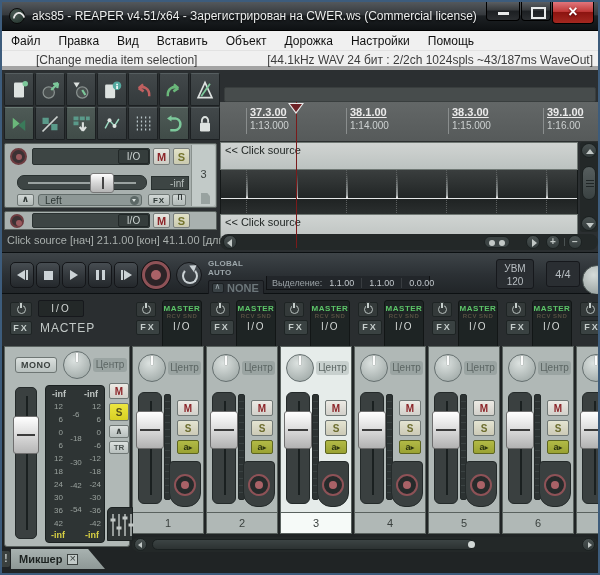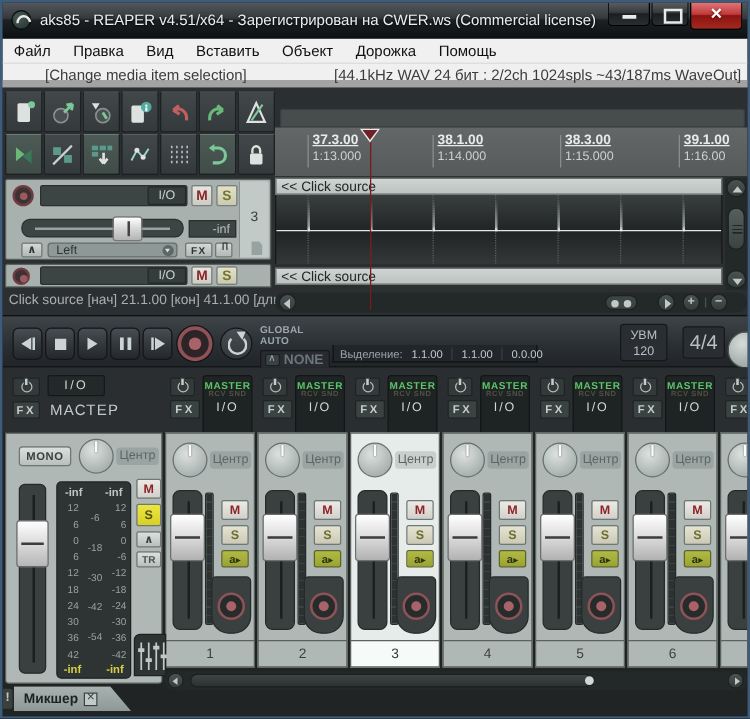--- a/index.html
+++ b/index.html
@@ -20,21 +20,21 @@
     background:linear-gradient(#5a5e62,#36393c 45%,#1c1f22 50%,#2b2e31); border-radius:0 0 4px 4px; margin-left:1px; position:relative; }
   .wb-min { width:34px; } .wb-max { width:30px; } 
   .wb-close { width:42px; height:22px; background:linear-gradient(#e0767c,#c03a38 45%,#8c1410 50%,#a42820); }
   .wb-min::after { content:''; position:absolute; left:11px; bottom:5px; width:11px; height:3px; background:#e8eaea; }
   .wb-max::after { content:''; position:absolute; left:9px; top:5px; width:11px; height:8px; border:2px solid #e8eaea; }
   .wb-close::after { content:'\00d7'; position:absolute; left:0; right:0; top:1px; text-align:center; color:#fff; font-size:16px; font-weight:bold; text-shadow:0 1px 2px #500; }
 
   
   .menubar { position:absolute; left:0; top:29px; width:100%; height:20px; background:#f0f0f0; display:flex; align-items:center; border-bottom:1px solid #e2e2e2; }
   .menu-item { padding:0 9px; font-size:12px; color:#101010; line-height:20px; cursor:default; }
-  .statusrow { position:absolute; left:0; top:49px; width:100%; height:19px; background:#f0f0f0; font-size:12px; color:#3c3c3c; border-bottom:6px solid #a3a3a3; }
+  .statusrow { position:absolute; left:0; top:49px; width:100%; height:19px; background:#f0f0f0; font-size:12px; color:#3c3c3c; border-bottom:4px solid #a3a3a3; }
   .status-action { position:absolute; left:34px; top:2px; }
   .status-audio  { position:absolute; right:5px; top:2px; }
 
   
   .main { position:absolute; left:0; top:68px; width:100%; height:182px; background:#2b2f31; }
 
   
   #toolbar { position:absolute; left:2px; top:3px; width:212px; height:68px; display:grid;
     grid-template-columns:repeat(7,30px); grid-template-rows:33px 33px; gap:1px; }
   .tb-btn { background:linear-gradient(#42484a,#343a3c); border:1px solid #1c2022; border-top-color:#565e60; border-radius:2px; display:flex; align-items:center; justify-content:center; }
@@ -70,21 +70,21 @@
 
   
   .arrange { position:absolute; left:218px; top:0; width:382px; height:182px; }
   .marker-lane { position:absolute; left:4px; top:17px; width:372px; height:15px; background:#474c4c; border:1px solid #393e3e; border-radius:2px; }
   .ruler { position:absolute; left:0; top:32px; width:378px; height:40px; background:linear-gradient(#636767,#565a5a); border-bottom:1px solid #2c3030; }
   .ruler-mark { position:absolute; top:4px; }
   .ruler-mark::before { content:''; position:absolute; left:-4px; top:2px; width:1px; height:26px; background:#8a8e8e; }
   .rm-beat { font-size:11px; font-weight:bold; color:#eaeaea; text-decoration:underline; }
   .rm-time { font-size:10px; color:#cdd1d1; margin-top:2px; }
   .media-item { position:absolute; left:0; width:358px; }
-  .item-title { height:14px; background:linear-gradient(#d0d4d2,#bcc2c0); border:1px solid #70787 4; border:1px solid #707874; font-size:11px; color:#22282 6; color:#222826; padding:1px 0 0 4px; }
+  .item-title { height:28px; background:linear-gradient(#d0d4d2,#bcc2c0); border:1px solid #70787 4; border:1px solid #707874; font-size:11px; color:#22282 6; color:#222826; padding:1px 0 0 4px; }
   .item-body { position:relative; height:55px; background:linear-gradient(#3a3e3e,#242828 45%,#202424 55%,#343838); border-left:1px solid #141818; border-right:1px solid #141818; overflow:hidden; }
   .center-line { position:absolute; left:0; right:0; top:28px; height:1px; background:#e4e6e6; }
   .spike { position:absolute; top:4px; width:2px; height:25px; background:linear-gradient(to top,#ffffff,#9aa0a0 15%, transparent); }
   .vgrid { position:absolute; top:0; bottom:0; width:0; border-left:1px dotted #5c6060; }
   .playhead-line { position:absolute; left:76px; top:32px; width:1px; height:146px; background:#7a1a1a; z-index:5; }
   .playhead-tri { position:absolute; left:68px; top:33px; width:0; height:0; z-index:6;
     border-left:8px solid transparent; border-right:8px solid transparent; border-top:11px solid #ececec; }
   .playhead-tri::after { content:''; position:absolute; left:-6px; top:-10px; border-left:6px solid transparent; border-right:6px solid transparent; border-top:8px solid #6e2226; }
   .vscroll { position:absolute; left:360px; top:72px; width:18px; height:90px; background:#23282 8; background:#232828; border-radius:3px; }
   .vs-btn { position:absolute; left:1px; width:16px; height:15px; border-radius:50%; background:linear-gradient(#4a5252,#343c3c); border:1px solid #1c2222; }
@@ -128,21 +128,21 @@
   .gauto-env::after { content:'\2227'; position:absolute; left:1.5px; top:-2px; font-size:8px; color:#9ca6aa; }
   .gauto-mode { font-size:11px; font-weight:bold; color:#6c767a; }
   .pos-box { position:absolute; left:264px; top:5px; width:164px; height:17px; background:#22262a; border:1px solid #101214; border-radius:2px 2px 0 0; }
   .pos-main { position:absolute; left:6px; top:2px; font-size:12px; font-weight:bold; color:#c6ccd0; }
   .pos-state { position:absolute; right:4px; top:4px; font-size:9px; color:#868e92; }
   .sel-box { position:absolute; left:264px; top:23px; width:164px; height:14px; background:#22262a; border:1px solid #101214; border-top:none; font-size:9px; color:#9aa2a6; display:flex; align-items:center; }
   .sel-label { margin-left:5px; }
   .sel-val { color:#c2c8cc; padding:0 7px; border-right:1px solid #383c40; }
   .sel-val:last-child { border-right:none; }
   .bpm-box { position:absolute; left:494px; top:6px; width:38px; height:30px; background:#2a2e32; border:1px solid #16181c; border-radius:3px; text-align:center; color:#b8bec2; font-size:10px; padding-top:2px; line-height:13px; }
-  .sig-box { position:absolute; left:544px; top:8px; width:34px; height:26px; background:#2a2e32; border:1px solid #16181c; border-radius:3px; text-align:center; color:#b8bec2; font-size:16px; line-height:25px; }
+  .sig-box { position:absolute; left:544px; top:8px; width:34px; height:26px; background:#2a2e32; border:1px solid #16181c; border-radius:3px; text-align:center; color:#b8bec2; font-size:11px; line-height:25px; }
   .rate-knob { position:absolute; left:580px; top:12px; width:30px; height:30px; border-radius:50%;
     background:radial-gradient(circle at 38% 32%, #d6dcda, #8a9492); border:1px solid #4a5452; }
 
   
   .mixer { position:absolute; left:0; top:292px; width:100%; height:283px; background:#202425; overflow:hidden; }
   .mix-topbg { position:absolute; left:0; top:0; width:100%; height:52px; background:#2a2e30; }
   .power-icon { position:relative; display:inline-block; width:9px; height:9px; border:1.5px solid #b6bebc; border-radius:50%; }
   .power-icon::before { content:''; position:absolute; left:2px; top:-3px; width:2px; height:4px; background:#343a3a; box-shadow:0 0 0 1px #343a3a; }
   .power-icon::after { content:''; position:absolute; left:2.5px; top:-3px; width:1.5px; height:4.5px; background:#c6cecc; }
   .pwr-btn { position:absolute; background:#343a3a; border:1px solid #1e2424; border-radius:2px; display:flex; align-items:center; justify-content:center; }
@@ -240,20 +240,21 @@
     </div>
   </div>
 
   <div class="menubar" id="menubar">
       <div class="menu-item">Файл</div>
       <div class="menu-item">Правка</div>
       <div class="menu-item">Вид</div>
       <div class="menu-item">Вставить</div>
       <div class="menu-item">Объект</div>
       <div class="menu-item">Дорожка</div>
+      <div class="menu-item">Настройки</div>
       <div class="menu-item">Помощь</div>
     </div>
 
   <div class="statusrow">
     <span class="status-action">[Change media item selection]</span>
     <span class="status-audio">[44.1kHz  WAV 24 бит : 2/2ch 1024spls ~43/187ms WaveOut]</span>
   </div>
 
   <div class="main">
 

